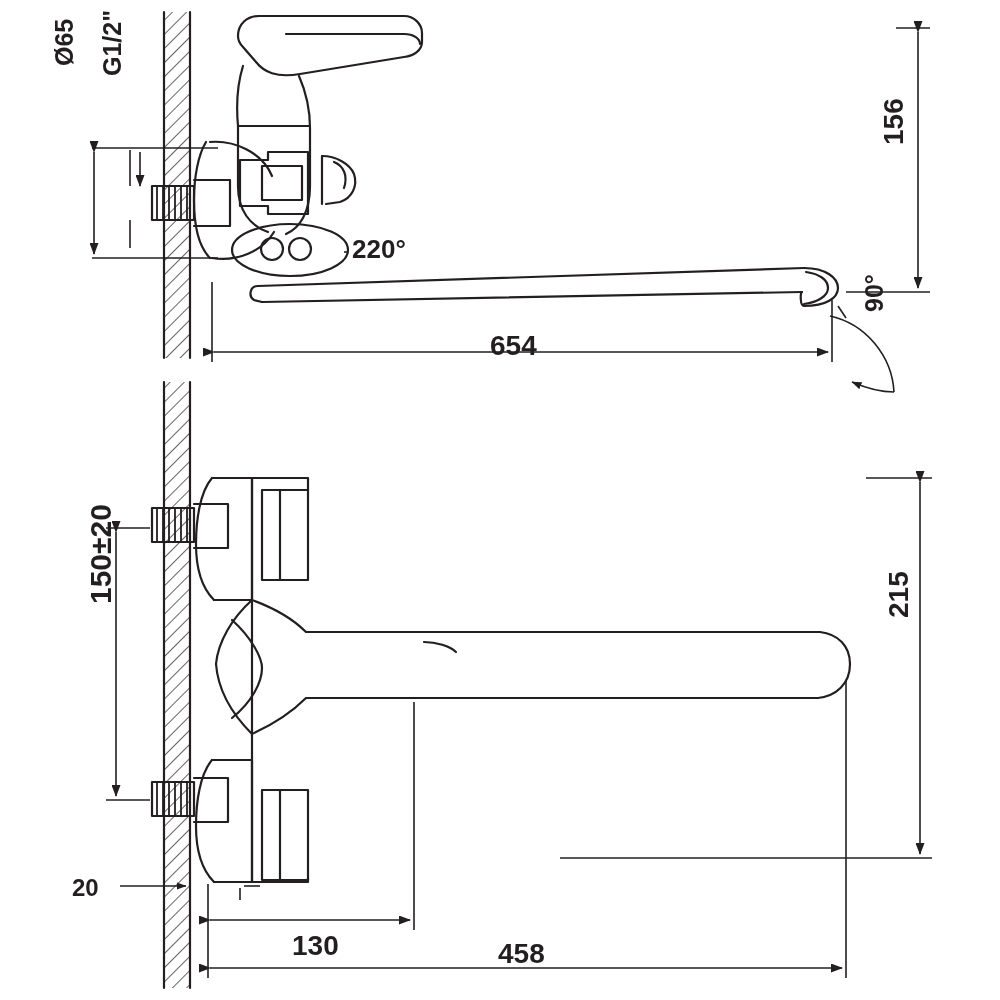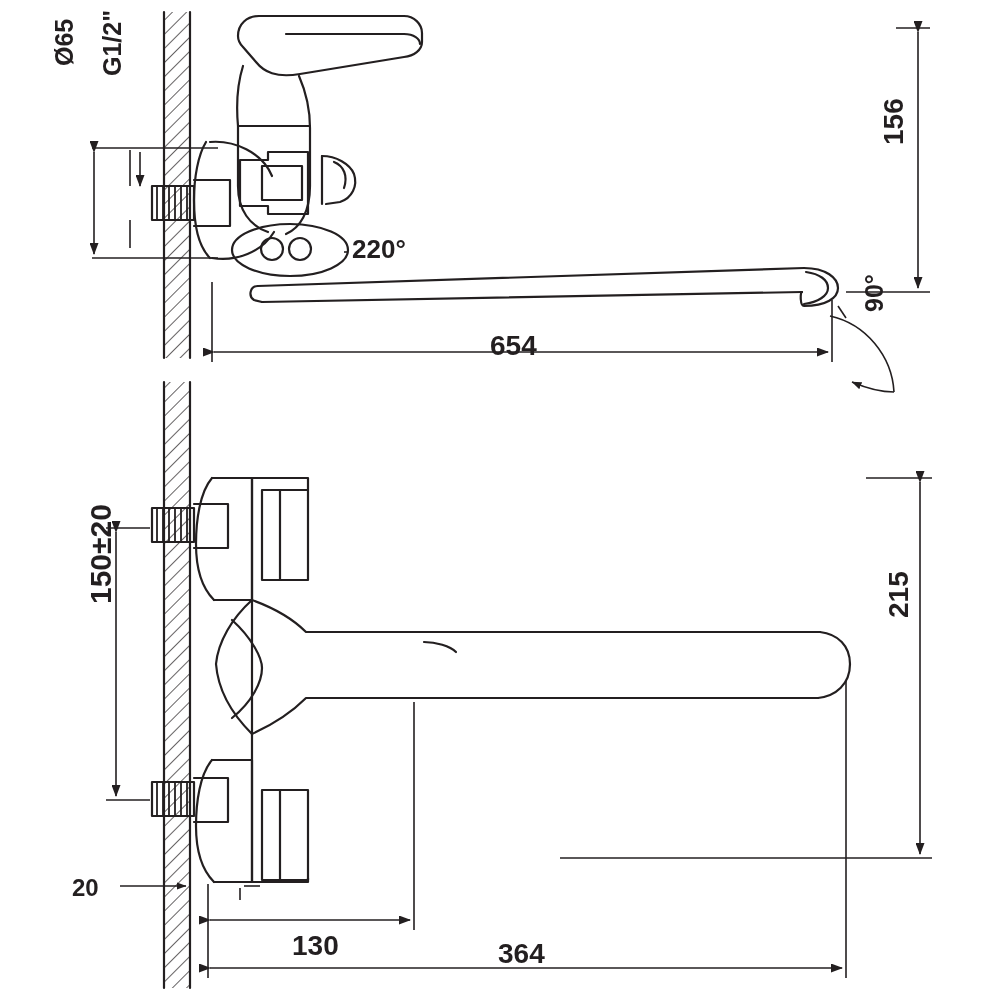--- a/index.html
+++ b/index.html
@@ -195,15 +195,15 @@
   <div class="dim-label" style="left:862px;top:312px;font-size:25px;transform:rotate(-90deg);transform-origin:left top;">90°</div>
 
   <div class="dim-label" style="left:86px;top:604px;font-size:30px;transform:rotate(-90deg);transform-origin:left top;">150±20</div>
 
   <div class="dim-label" style="left:885px;top:618px;font-size:28px;transform:rotate(-90deg);transform-origin:left top;">215</div>
 
   <div class="dim-label" style="left:72px;top:868px;font-size:24px;margin-top:8px;">20</div>
 
   <div class="dim-label" style="left:292px;top:932px;font-size:28px;">130</div>
 
-  <div class="dim-label" style="left:498px;top:940px;font-size:28px;">364</div>
+  <div class="dim-label" style="left:498px;top:940px;font-size:28px;">458</div>
 
 </div>
 
 </body></html>

